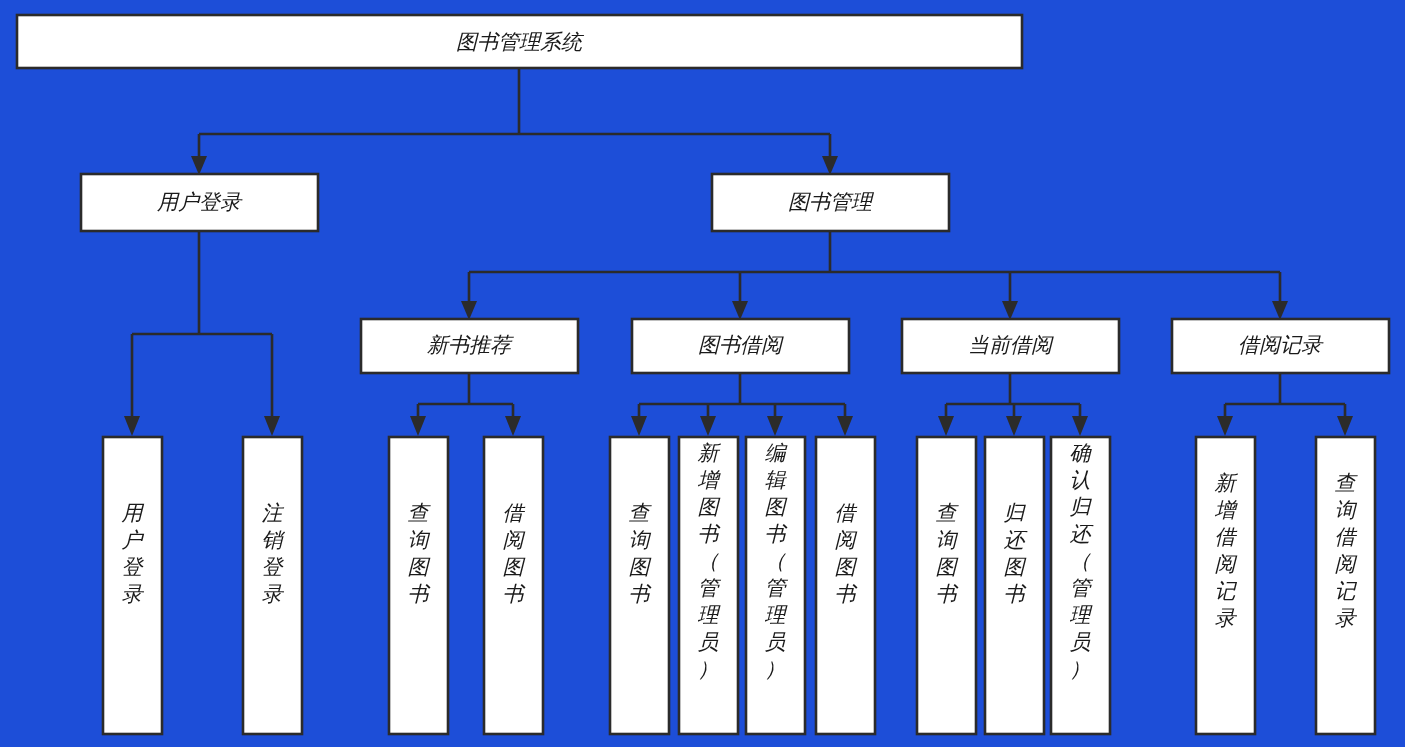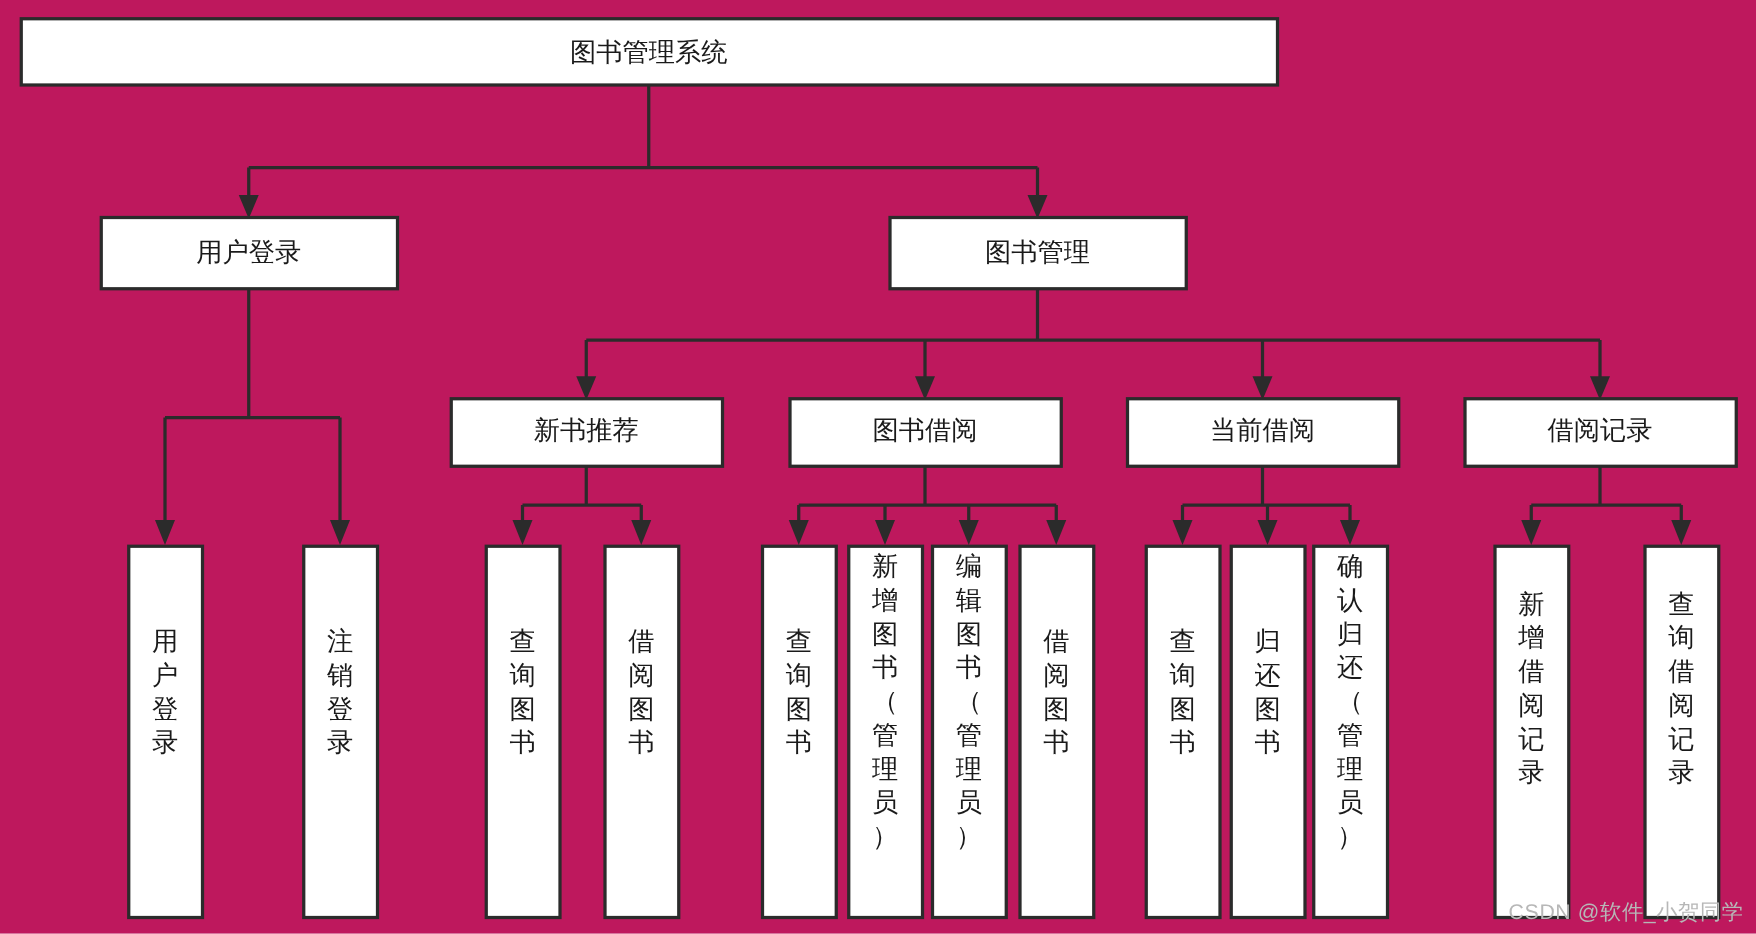--- a/index.html
+++ b/index.html
@@ -7,22 +7,23 @@
     padding: 0;
     background: #ffffff;
   }
   body {
     font-family: "Liberation Sans", "DejaVu Sans", sans-serif;
   }
   #diagram-root {
     position: relative;
     width: 1405px;
     height: 747px;
-    background: #be185d;
+    background: #1d4ed8;
     overflow: hidden;
+    font-style: italic;
   }
   svg#flow {
     position: absolute;
     left: 0;
     top: 0;
     width: 1405px;
     height: 747px;
     display: block;
   }
   .node-rect {
@@ -217,14 +218,13 @@
         <rect class="node-rect" x="1196" y="437" width="59" height="297"></rect>
         <text class="node-label-v vlabel" x="1225" y="490"><tspan x="1225" y="490">新</tspan><tspan x="1225" y="517">增</tspan><tspan x="1225" y="544">借</tspan><tspan x="1225" y="571">阅</tspan><tspan x="1225" y="598">记</tspan><tspan x="1225" y="625">录</tspan></text>
       </g>
       <g>
         <rect class="node-rect" x="1316" y="437" width="59" height="297"></rect>
         <text class="node-label-v vlabel" x="1345" y="490"><tspan x="1345" y="490">查</tspan><tspan x="1345" y="517">询</tspan><tspan x="1345" y="544">借</tspan><tspan x="1345" y="571">阅</tspan><tspan x="1345" y="598">记</tspan><tspan x="1345" y="625">录</tspan></text>
       </g>
     </g>
   </svg>
 
-  <div class="watermark">CSDN @软件_小贺同学</div>
 </div>
 
 </body></html>

